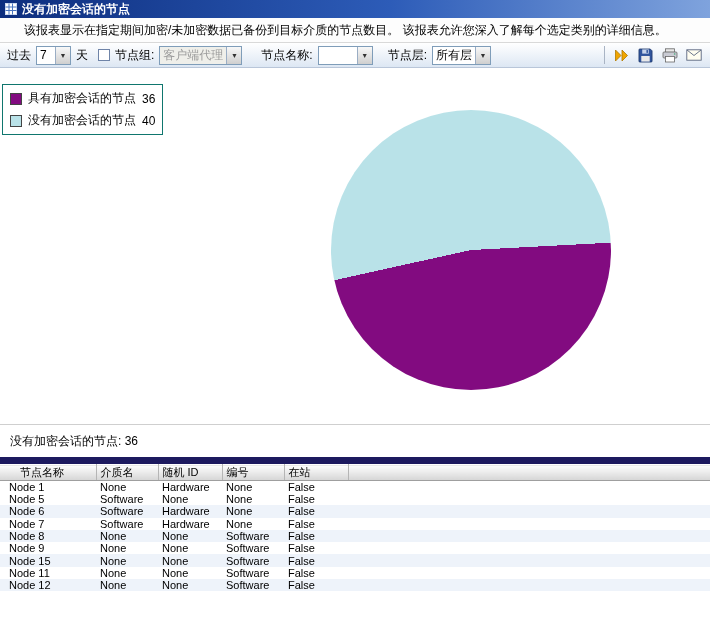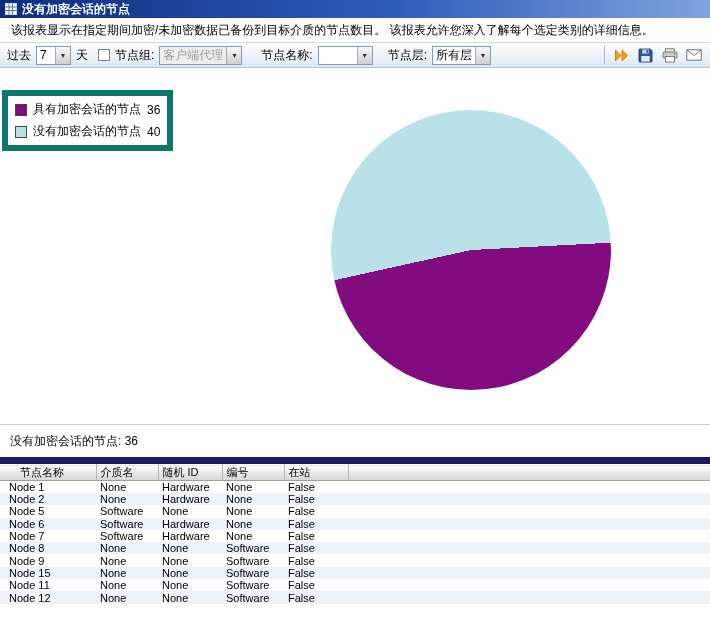--- a/index.html
+++ b/index.html
@@ -7,21 +7,21 @@
   body { font-family:"Liberation Sans","DejaVu Sans",sans-serif; }
   .window { width:710px; height:636px; background:#fff; position:relative; overflow:hidden; }
 
   
   .titlebar { height:18px; background:linear-gradient(90deg,#0d2e7e 0%,#2d5cb8 55%,#7fa3dd 100%);
               display:flex; align-items:center; padding:0 5px; gap:5px; }
   .title-text { color:#fff; font-size:12px; font-weight:bold; white-space:nowrap; }
   .title-icon { display:flex; align-items:center; }
 
   
-  .description { height:25px; display:flex; align-items:center; padding:0 11px; font-size:12px;
+  .description { height:25px; display:flex; align-items:center; padding:0 24px; font-size:12px;
                  color:#000; background:#fdfdfd; border-bottom:1px solid #d9d9d9; white-space:nowrap; }
 
   
   .toolbar { height:25px; display:flex; align-items:center; padding:0 7px; gap:5px; font-size:12px;
              background:linear-gradient(#ffffff,#dde7f3); border-bottom:1px solid #b9c6d9; }
   .tb-label { white-space:nowrap; }
   .combo { display:inline-flex; align-items:stretch; height:19px; border:1px solid #7f9db9; background:#fff; }
   .combo-text { display:flex; align-items:center; padding:0 3px; font-size:12px; white-space:nowrap; }
   .days .combo-text { width:18px; }
   .namefield { width:38px; }
@@ -29,21 +29,21 @@
                color:#333; background:linear-gradient(#f8f8f8,#cfcfcf); border-left:1px solid #9aadc4; }
   .combo.disabled { background:#efefea; }
   .combo.disabled .combo-text { color:#9b9b9b; }
   .checkbox { width:12px; height:12px; border:1px solid #6f84a8; background:#fff; display:inline-block; margin-left:5px; }
   .tb-spring { flex:1; }
   .tb-sep { width:1px; height:18px; background:#a9b4c4; margin:0 2px; }
   .tb-icon { width:19px; height:19px; display:flex; align-items:center; justify-content:center; cursor:pointer; }
 
   
   .chart-area { position:relative; height:356px; background:#fff; }
-  .legend { position:absolute; left:2px; top:22px; border:6px solid #0f766e; background:#fff;
+  .legend { position:absolute; left:2px; top:16px; border:1px solid #0f766e; background:#fff;
             padding:5px 7px; display:flex; flex-direction:column; gap:5px; }
   .legend-item { display:flex; align-items:center; gap:6px; font-size:12px; white-space:nowrap; }
   .swatch { width:12px; height:12px; border:1px solid #444; display:inline-block; flex:0 0 auto; }
   .pie { position:absolute; left:331px; top:42px; width:280px; height:280px; border-radius:50%; }
 
   
   .detail-title { height:23px; display:flex; align-items:center; padding:16px 10px; font-size:12px;
                   border-top:1px solid #cfcfcf; background:#fff; white-space:nowrap; }
   .navy-bar { height:7px; background:#1d1a5f; }
   .navy-bar.bottom { height:6px; }
@@ -171,28 +171,20 @@
       </thead>
       <tbody>
           <tr>
             <td>Node 1</td>
             <td>None</td>
             <td>Hardware</td>
             <td>None</td>
             <td>False</td>
             <td></td>
           </tr>
-          <tr class="alt">
-            <td>Node 2</td>
-            <td>None</td>
-            <td>Hardware</td>
-            <td>None</td>
-            <td>False</td>
-            <td></td>
-          </tr>
           <tr>
             <td>Node 5</td>
             <td>Software</td>
             <td>None</td>
             <td>None</td>
             <td>False</td>
             <td></td>
           </tr>
           <tr class="alt">
             <td>Node 6</td>

